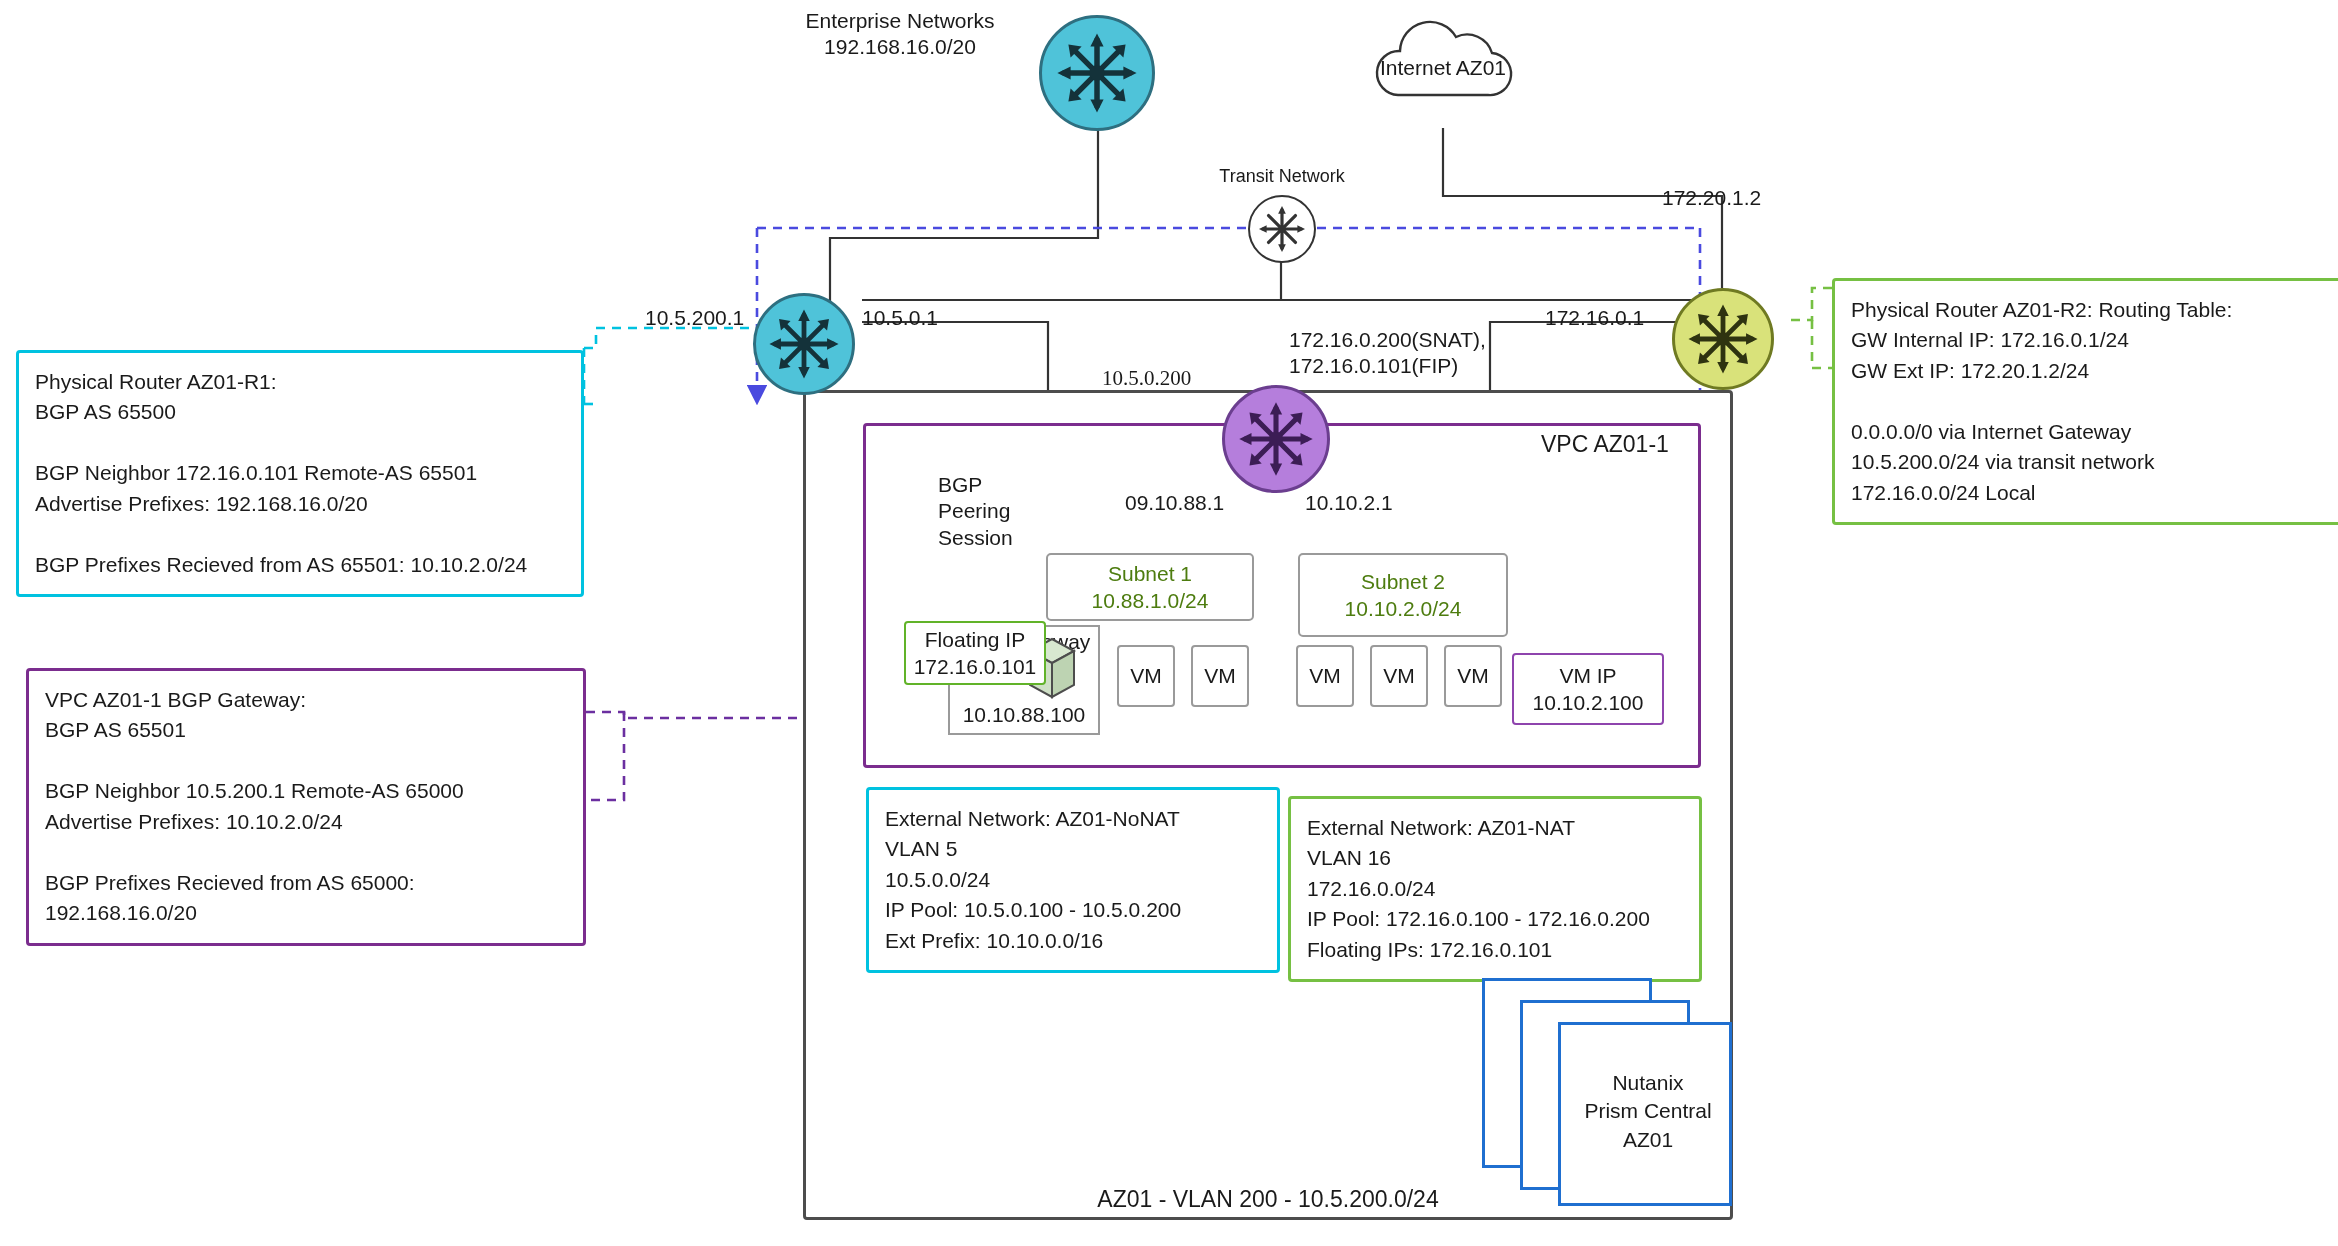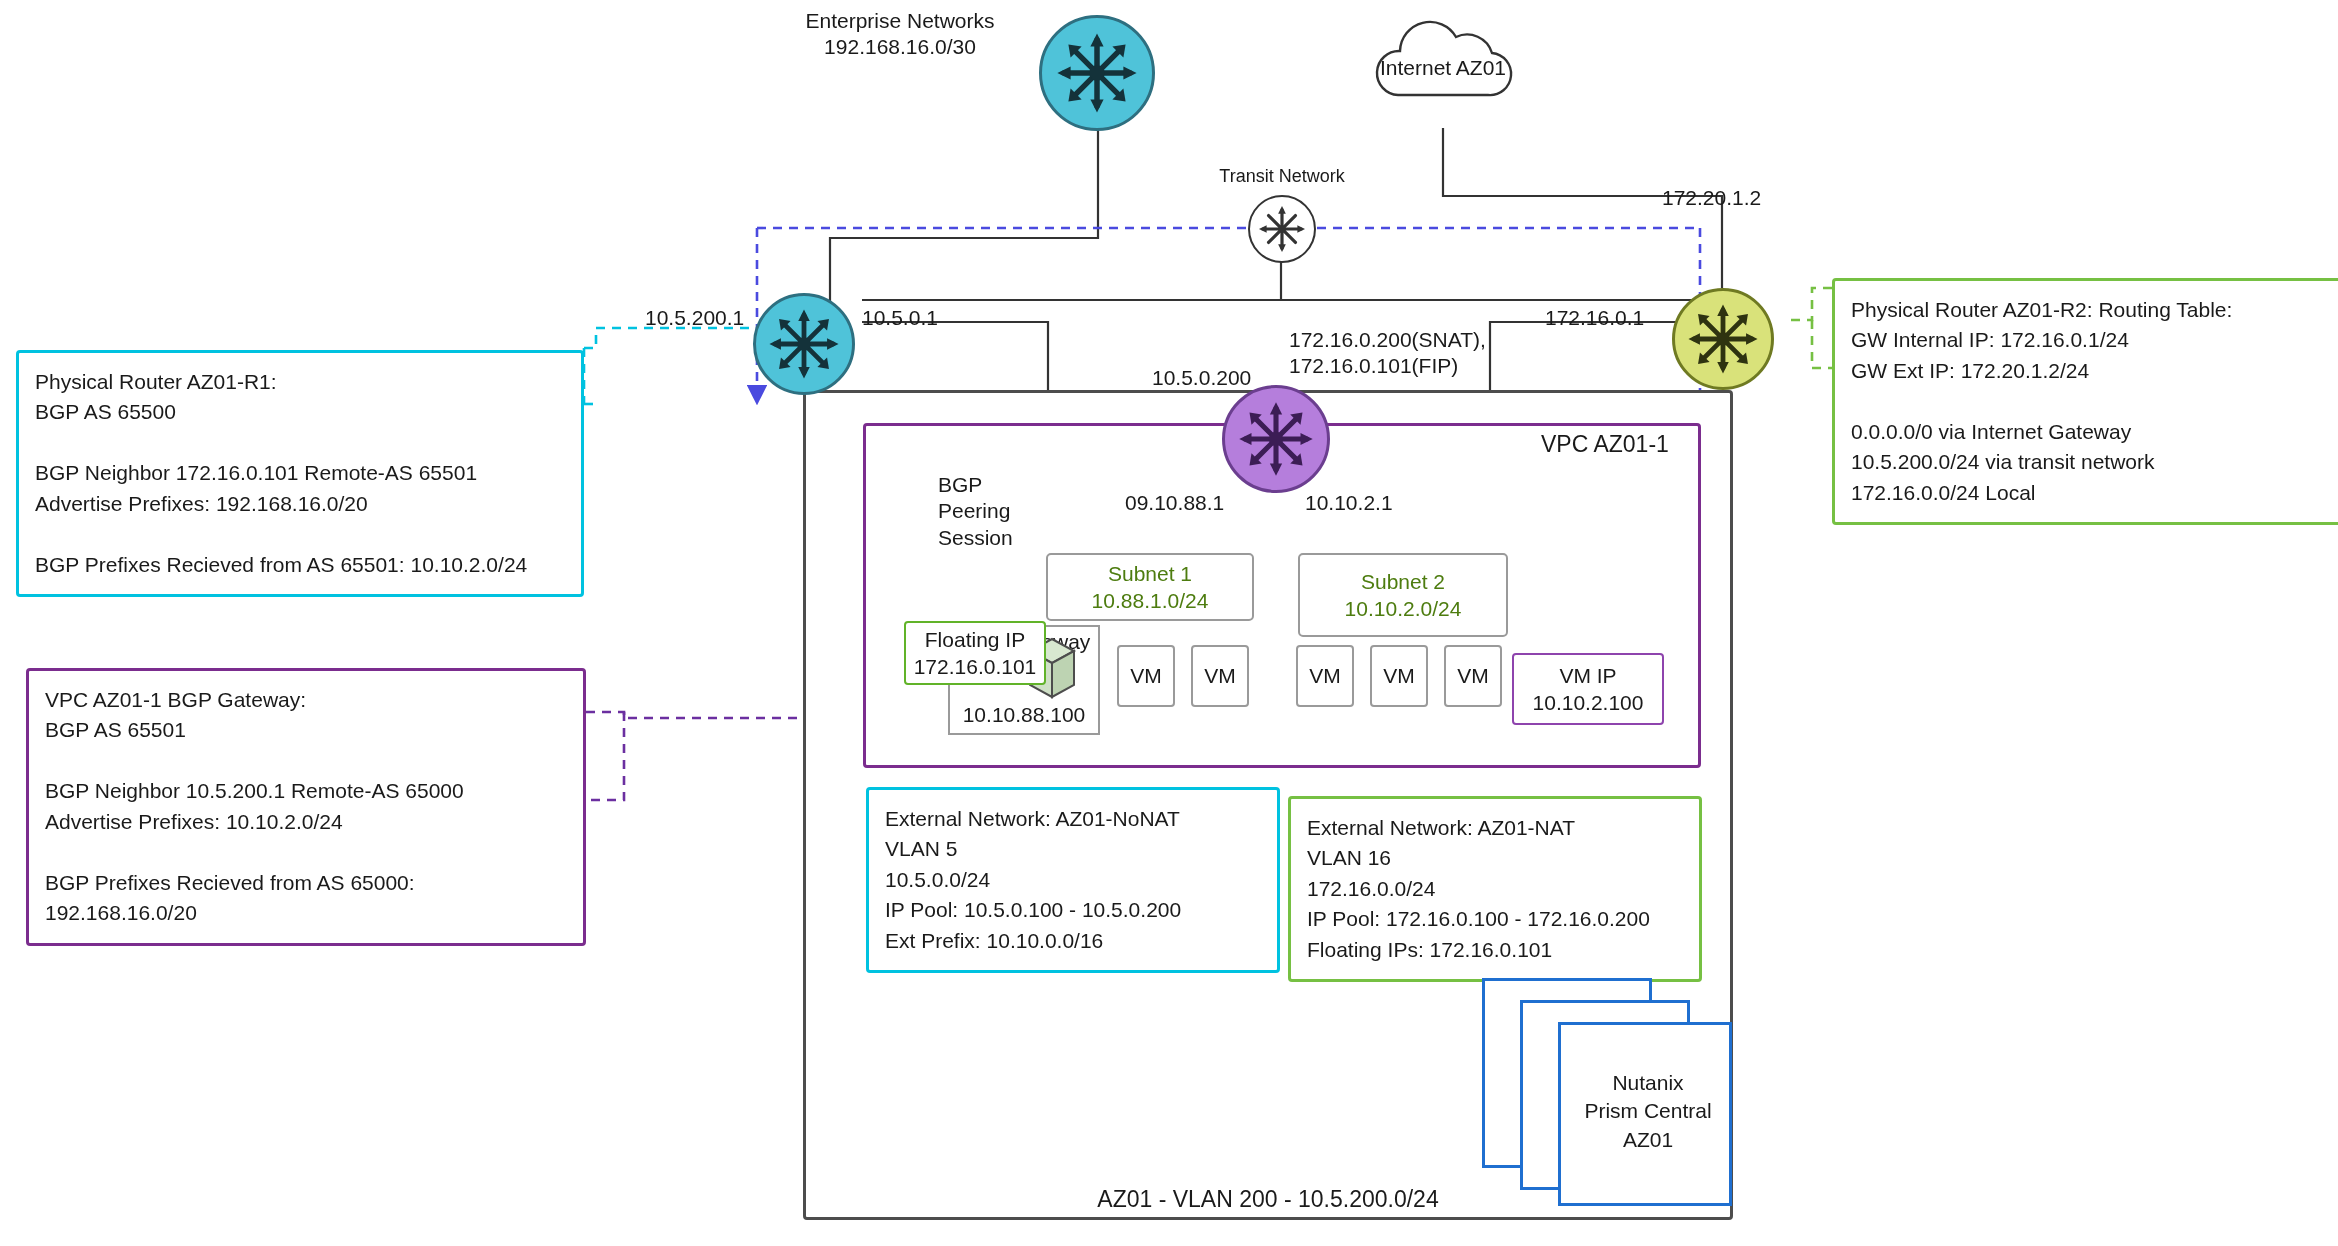--- a/index.html
+++ b/index.html
@@ -214,21 +214,21 @@
         <polygon points="86,50 74,44 74,56"></polygon>
         <polygon points="24,24 36,26 26,36"></polygon>
         <polygon points="76,24 74,36 64,26"></polygon>
         <polygon points="24,76 26,64 36,74"></polygon>
         <polygon points="76,76 64,74 74,64"></polygon>
       </g>
       <circle cx="50" cy="50" r="7" fill="#14323a"></circle>
     </svg>
   </div>
   <div class="lbl center" style="left:770px; top:8px; width:260px;">Enterprise Networks
-192.168.16.0/30</div>
+192.168.16.0/20</div>
 
   <svg class="abs" style="left:1353px; top:10px;" width="180" height="110" viewBox="0 0 180 110">
     <path d="M45,85 a22,22 0 0 1 2,-44 a30,30 0 0 1 56,-14 a26,26 0 0 1 36,16 a21,21 0 0 1 -4,42 z" fill="#ffffff" stroke="#333333" stroke-width="2.4"></path>
   </svg>
   <div class="lbl center" style="left:1353px; top:55px; width:180px;">Internet AZ01</div>
 
   <div class="router" style="left:1248px; top:195px; width:68px; height:68px; background:#ffffff; border:2px solid #333333;">
     <svg viewBox="0 0 100 100" width="64" height="64" style="display:block;">
       <g stroke="#333333" stroke-width="5" fill="none" stroke-linecap="round">
         <line x1="50" y1="20" x2="50" y2="80"></line>
@@ -311,21 +311,21 @@
         <polygon points="24,24 36,26 26,36"></polygon>
         <polygon points="76,24 74,36 64,26"></polygon>
         <polygon points="24,76 26,64 36,74"></polygon>
         <polygon points="76,76 64,74 74,64"></polygon>
       </g>
       <circle cx="50" cy="50" r="7" fill="#3c1d55"></circle>
     </svg>
   </div>
   <div class="lbl" style="left:1289px; top:327px;">172.16.0.200(SNAT),
 172.16.0.101(FIP)</div>
-  <div class="lbl" style="left:1152px; top:365px;">10.5.0.200</div>
+  <div class="lbl" style="left:1102px; top:365px;font-family:Liberation Serif, serif;">10.5.0.200</div>
 
   <div class="infobox" style="left:16px; top:350px; width:568px; border-color:#00c2e0;">Physical Router AZ01-R1:
 BGP AS 65500
 
 BGP Neighbor 172.16.0.101 Remote-AS 65501
 Advertise Prefixes: 192.168.16.0/20
 
 BGP Prefixes Recieved from AS 65501:  10.10.2.0/24</div>
 
   <div class="infobox" style="left:1832px; top:278px; width:598px; border-color:#76c043;">Physical Router AZ01-R2: Routing Table:

